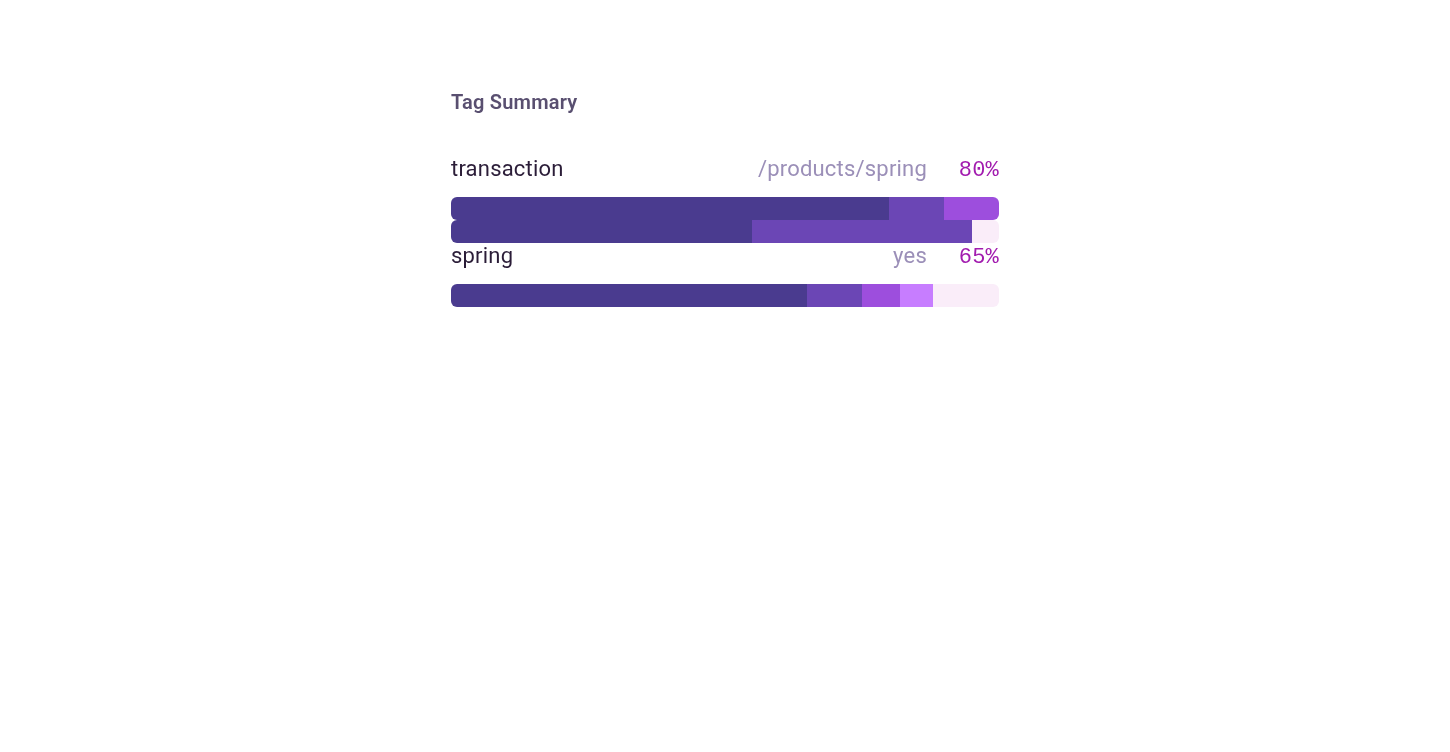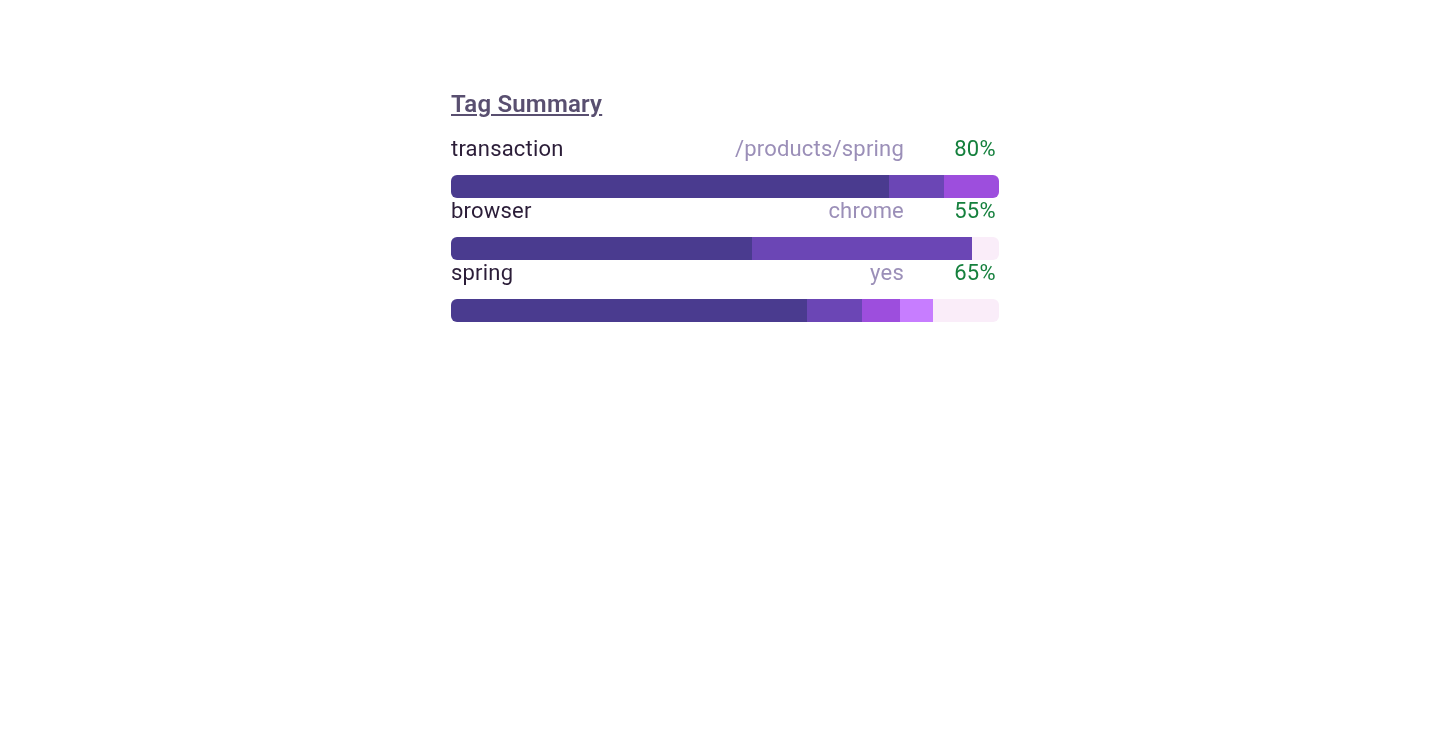--- a/index.html
+++ b/index.html
@@ -10,58 +10,57 @@
     font-family: -apple-system, BlinkMacSystemFont, "Segoe UI", Roboto, "Helvetica Neue", Arial, sans-serif;
     display: flex;
     align-items: flex-start;
     justify-content: center;
   }
   .panel {
     margin-top: 90px;
     width: 548px;
   }
   .panel-title {
-    font-size: 24px;
+    font-size: 20px;
     font-weight: 600;
     color: #594f70;
     letter-spacing: 0.2px;
-    margin-bottom: 18px;
-    text-decoration: underline;
+    margin-bottom: 42px;
   }
   .tag-row {
   }
   .tag-header {
     display: flex;
     align-items: baseline;
     justify-content: space-between;
     margin-bottom: 14px;
     font-size: 22px;
   }
   .tag-name {
     color: #2b1d38;
     font-weight: 400;
     letter-spacing: 0.2px;
   }
   .tag-meta {
     display: flex;
     align-items: baseline;
-    gap: 23px;
   }
   .tag-value {
     color: #9b8fb8;
     font-weight: 400;
     margin-right: 24px;
     letter-spacing: 0.2px;
   }
   .tag-pct {
-    color: #15803d;
+    color: #a21caf;
     font-weight: 400;
     letter-spacing: 0.2px;
     min-width: 48px;
-    text-align: center;
+    text-align: right;
+    font-family: Liberation Mono, monospace;
   }
   .bar {
     width: 100%;
     height: 23px;
     border-radius: 6px;
     overflow: hidden;
     display: flex;
   }
   .seg {
     height: 100%;
@@ -81,27 +80,20 @@
             <div class="tag-pct">80%</div>
           </div>
         </div>
         <div class="bar">
           <div class="seg" style="width: 80%; background: rgb(74, 59, 143);"></div>
           <div class="seg" style="width: 10%; background: rgb(107, 70, 181);"></div>
           <div class="seg" style="width: 10%; background: rgb(157, 78, 221);"></div>
         </div>
       </div>
       <div class="tag-row">
-        <div class="tag-header">
-          <div class="tag-name">browser</div>
-          <div class="tag-meta">
-            <div class="tag-value">chrome</div>
-            <div class="tag-pct">55%</div>
-          </div>
-        </div>
         <div class="bar">
           <div class="seg" style="width: 55%; background: rgb(74, 59, 143);"></div>
           <div class="seg" style="width: 40%; background: rgb(107, 70, 181);"></div>
           <div class="seg" style="width: 5%; background: rgb(250, 237, 249);"></div>
         </div>
       </div>
       <div class="tag-row">
         <div class="tag-header">
           <div class="tag-name">spring</div>
           <div class="tag-meta">

